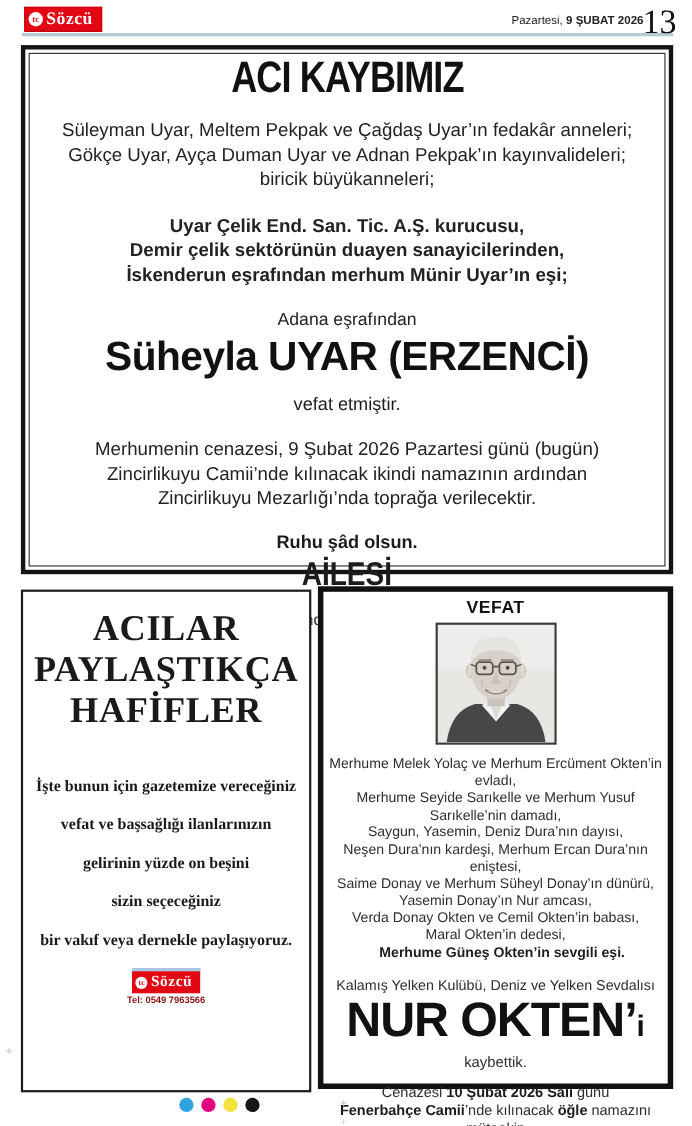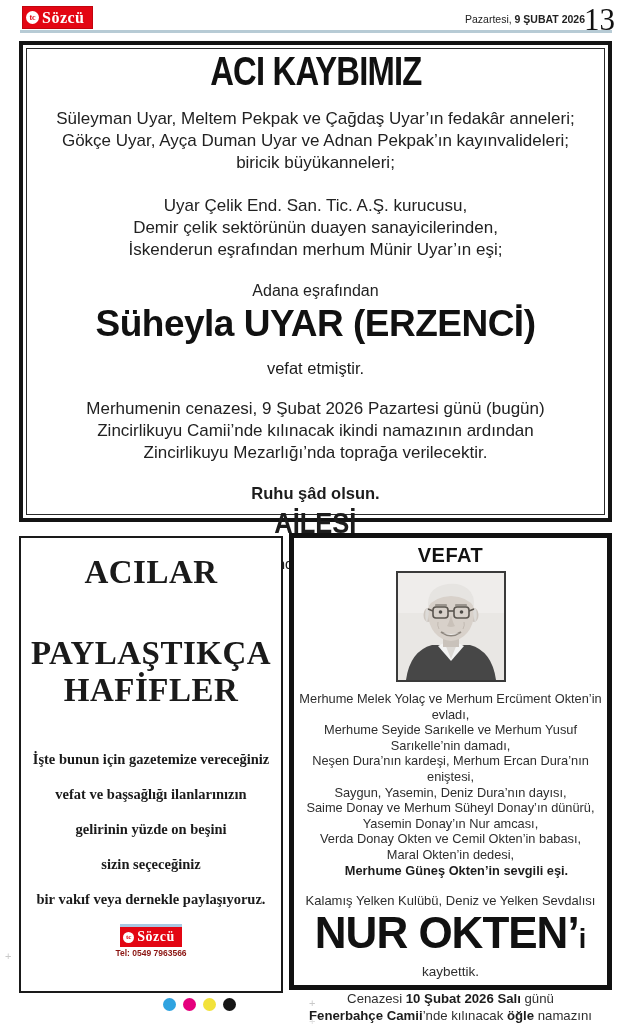--- a/index.html
+++ b/index.html
@@ -16,46 +16,46 @@
   .date-block { position:absolute; right:44px; top:13px; font-size:10.5px; color:#222; }
   .date-block b { font-size:10.5px; }
   .pageno { position:absolute; right:14px; top:2px; font-family:"Liberation Serif", serif; font-size:31px; font-weight:normal; color:#111; }
 
   
   .main-box { position:absolute; left:19px; top:41px; width:593px; height:481px; border:4px solid #141414; background:#fff; }
   .main-inner { position:absolute; left:3px; top:3px; right:3px; bottom:3px; border:1px solid #2a2a2a; text-align:center; padding-top:0; }
   .condensed { display:inline-block; transform:scaleX(.82); transform-origin:center; white-space:nowrap; }
   .main-title { font-size:40px; font-weight:bold; letter-spacing:-1px; color:#111; }
   .para { font-size:17px; line-height:22px; color:#222; }
-  .para.b { font-weight:normal; }
+  .para.b { font-weight:bold; }
   .mt-fam { margin-top:14px; }
   .mt-co { margin-top:21px; }
   .origin { margin-top:21px; font-size:16px; color:#222; }
   .big-name { margin-top:3px; font-size:37px; font-weight:bold; letter-spacing:-.5px; color:#111; }
   .vefat-etmistir { margin-top:14px; font-size:16.5px; }
   .mt-fun { margin-top:20px; }
   .blessing { margin-top:20px; font-size:16.5px; font-weight:bold; }
   .ailesi-main { margin-top:3px; font-size:30px; font-weight:bold; }
   .main-footer { margin-top:16px; font-size:14.5px; color:#222; }
 
   
   .left-box { position:absolute; left:19px; top:536px; width:264px; height:457px; border:2px solid #1a1a1a; background:#fff; text-align:center; font-family:"Liberation Serif", serif; }
   .left-head { font-size:33px; font-weight:bold; color:#1a1a1a; letter-spacing:.5px; }
-  .lh1 { margin-top:16px; } .lh2 { margin-top:44px; } .lh3 { }
+  .lh1 { margin-top:16px; } .lh2 { } .lh3 { }
   .left-body { font-size:14.5px; font-weight:bold; color:#1a1a1a; }
   .lb1 { margin-top:42px; } .lb { margin-top:18px; }
   .left-logo-wrap { margin-top:16px; display:inline-block; }
   .left-logo { display:inline-flex; align-items:center; background:#e30613; border-top:3px solid #a8c8e2; padding:2px 7px 2px 3px; }
   .left-logo .brand-emblem { width:11px; height:11px; font-size:7px; line-height:11px; }
   .left-logo .brand-word { font-size:14px; }
   .left-tel { font-size:8.5px; font-weight:bold; color:#8a1410; font-family:"Liberation Sans", sans-serif; margin-top:1px; }
 
   
   .vefat-box { position:absolute; left:289px; top:533px; width:323px; height:457px; border:5px solid #111; background:#fff; text-align:center; }
-  .vefat-title { margin-top:6px; font-size:20px; font-weight:bold; letter-spacing:.5px; color:#111; }
+  .vefat-title { margin-top:6px; font-size:16px; font-weight:bold; letter-spacing:.5px; color:#111; }
   .photo-frame { margin:4px auto 0; width:110px; height:111px; border:2px solid #3a3a3a; overflow:hidden; }
   .rel { margin-top:9px; font-size:12.8px; line-height:15.6px; color:#2e2e2e; }
   .rel .bold-line { font-weight:bold; color:#1c1c1c;margin-left:12px; }
   .subtitle { margin-top:15px; font-size:13px; color:#2e2e2e; }
   .vefat-name { margin-top:0px; font-size:44px; font-weight:bold; letter-spacing:-1px; color:#111; line-height:50px; }
   .vefat-name .suffix { font-size:27px; letter-spacing:0; }
   .kaybettik { font-size:13.5px; color:#2e2e2e; }
   .vfun { margin-top:12px; font-size:13.2px; line-height:16.4px; color:#2e2e2e; }
   .vfun b { color:#1c1c1c; }
 
@@ -176,22 +176,22 @@
         <path d="M45 60 Q53 64 61 60 Q53 62 45 60" fill="#efeeec"></path>
 
         <path d="M41 56 Q39 52 40 49" fill="none" stroke="#c2bab2" stroke-width="1"></path>
         <path d="M65 56 Q67 52 66 49" fill="none" stroke="#c2bab2" stroke-width="1"></path>
       </svg>
     </div>
 
     <div class="rel">
       <div>Merhume Melek Yolaç ve Merhum Ercüment Okten’in evladı,</div>
       <div>Merhume Seyide Sarıkelle ve Merhum Yusuf Sarıkelle’nin damadı,</div>
+      <div>Saygun, Yasemin, Deniz Dura’nın dayısı,</div>
       <div>Neşen Dura’nın kardeşi, Merhum Ercan Dura’nın eniştesi,</div>
-      <div>Saygun, Yasemin, Deniz Dura’nın dayısı,</div>
       <div>Saime Donay ve Merhum Süheyl Donay’ın dünürü,</div>
       <div>Yasemin Donay’ın Nur amcası,</div>
       <div>Verda Donay Okten ve Cemil Okten’in babası,</div>
       <div>Maral Okten’in dedesi,</div>
       <div class="bold-line">Merhume Güneş Okten’in sevgili eşi.</div>
     </div>
 
     <div class="subtitle">Kalamış Yelken Kulübü, Deniz ve Yelken Sevdalısı</div>
     <div class="vefat-name"><span>NUR OKTEN’</span><span class="suffix">i</span></div>
     <div class="kaybettik">kaybettik.</div>

